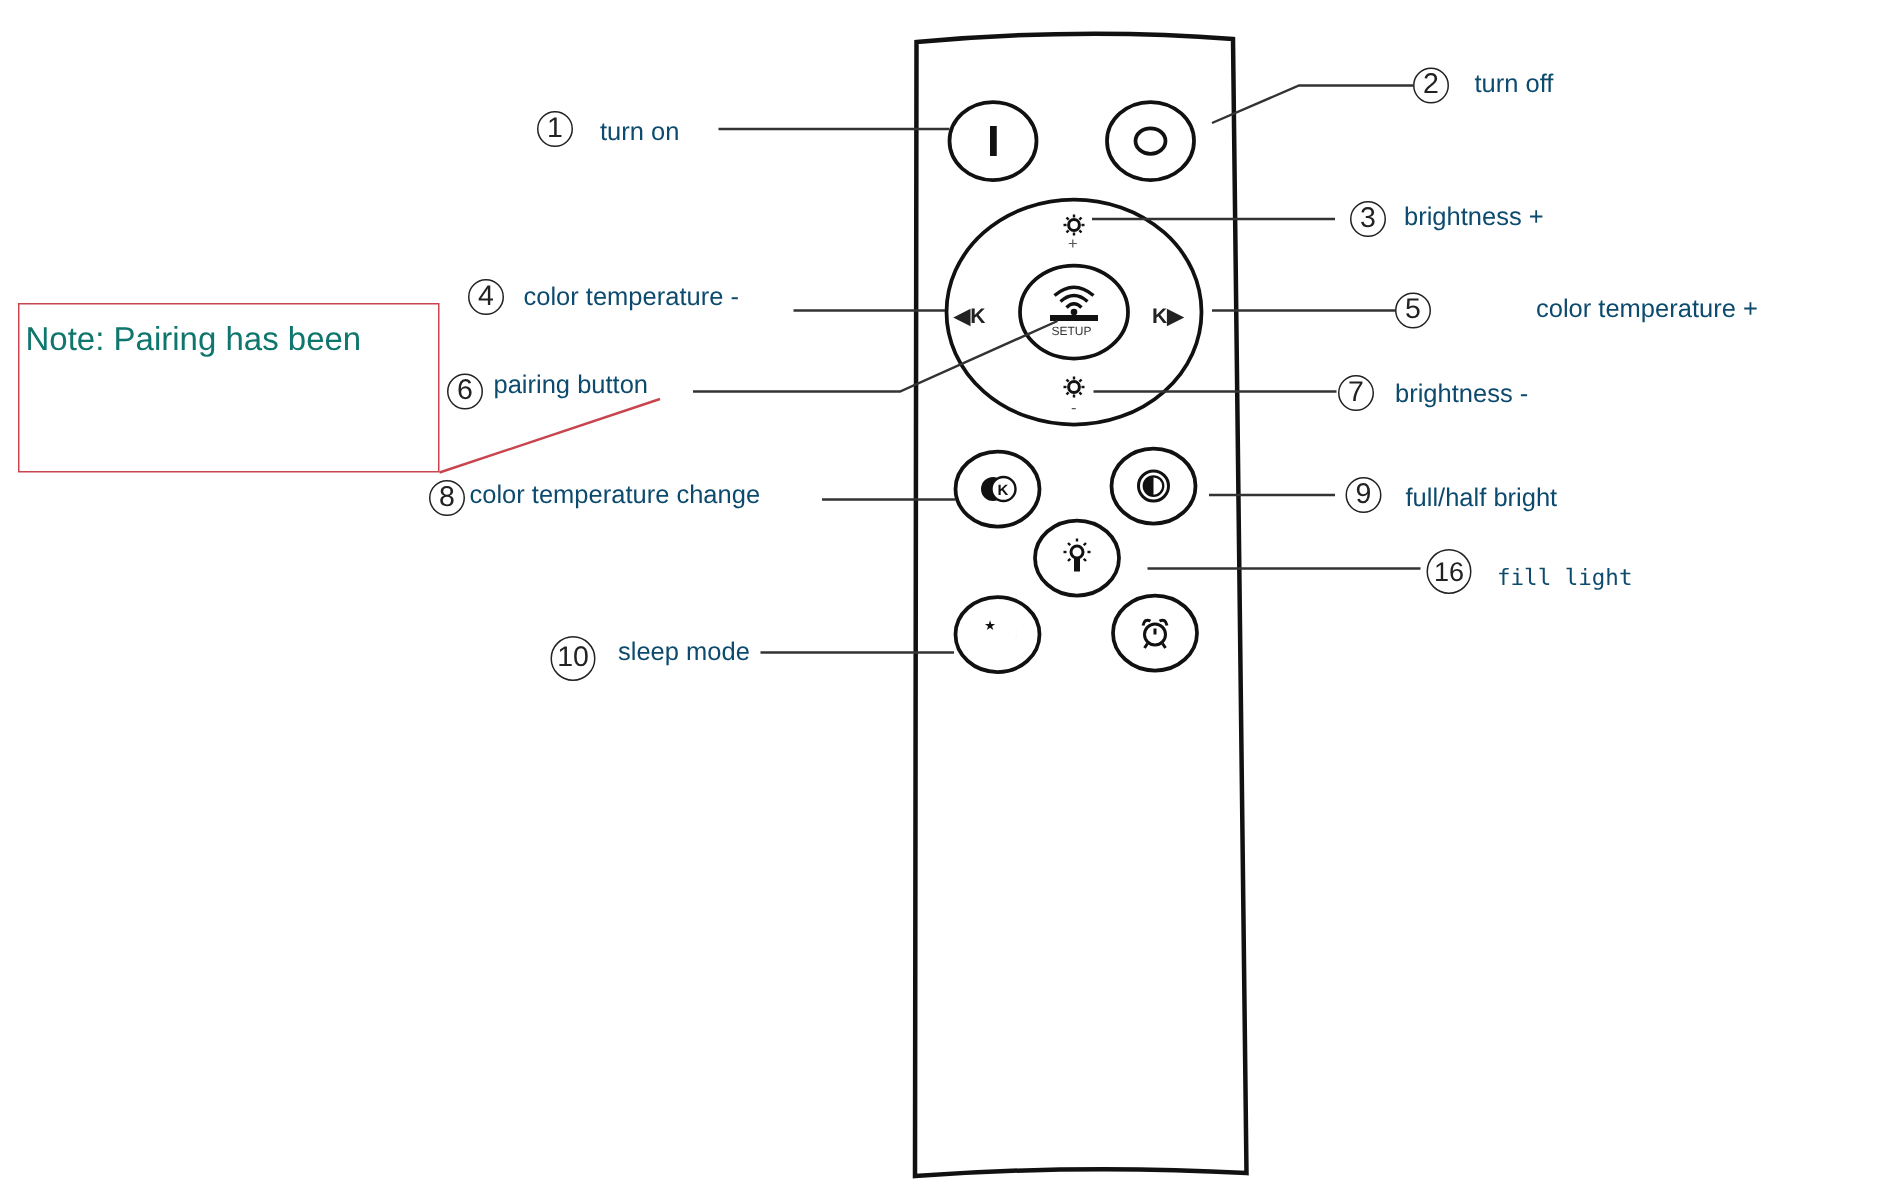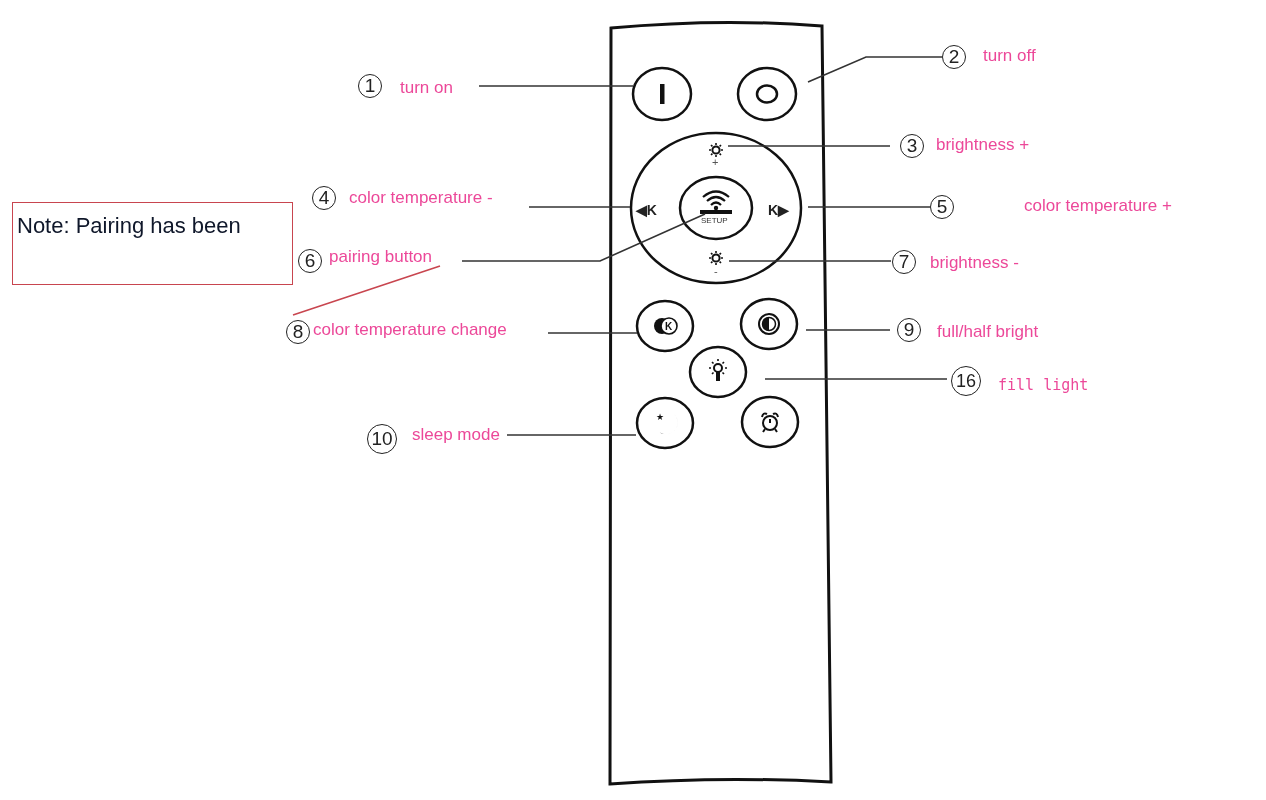--- a/index.html
+++ b/index.html
@@ -1,25 +1,25 @@
 <!DOCTYPE html>
 <html><head>
 <meta charset="utf-8">
 <style>
   html, body { margin:0; padding:0; background:#ffffff; }
   body { width:1266px; height:800px; position:relative; overflow:hidden;
          font-family:"Liberation Sans", sans-serif; color:#222; }
   #stage { position:absolute; left:0; top:0; width:1266px; height:800px; }
-  .lbl { position:absolute; font-size:17px; color:#ec4899; white-space:nowrap; }
+  .lbl { position:absolute; font-size:17px; color:#0c4a6e; white-space:nowrap; }
   .num { position:absolute; font-size:19px; width:22px; height:22px; border:1.4px solid #222;
          border-radius:50%; text-align:center; line-height:22px; color:#222; }
   .num.big { width:28px; height:28px; line-height:28px; font-size:20px; }
   .fill { font-family:"DejaVu Sans Mono", monospace; font-weight:normal; font-size:15px; }
-  #note { position:absolute; left:12px; top:202px; width:281px; height:83px;
-          border:1.6px solid #c8454f; color:#0f172a; font-size:22px; line-height:29px;
+  #note { position:absolute; left:12px; top:202px; width:281px; height:113px;
+          border:1.6px solid #c8454f; color:#0f766e; font-size:22px; line-height:29px;
           padding:8px 0 0 4px; box-sizing:border-box; }
   #note div { white-space:nowrap; }
 </style>
 </head>
 <body>
 
 <div id="stage">
   <svg width="1266" height="800" style="position:absolute;left:0;top:0">
 
     <path d="M611,28 Q720,18 822,26 L831,782 Q720,776 610,784 Z" fill="#fff" stroke="#111" stroke-width="3"></path>

